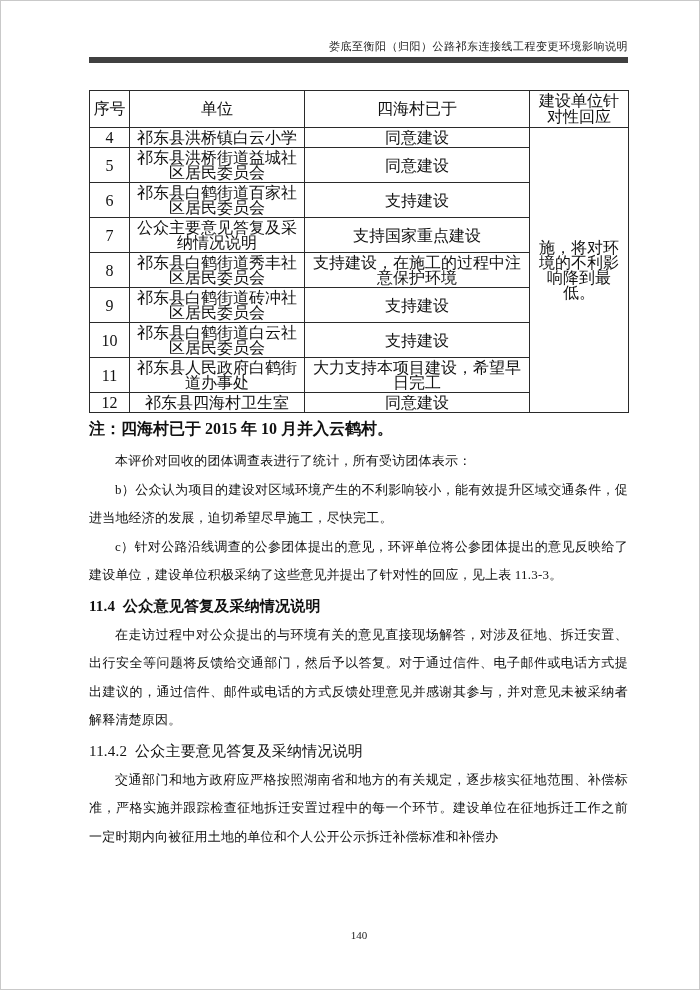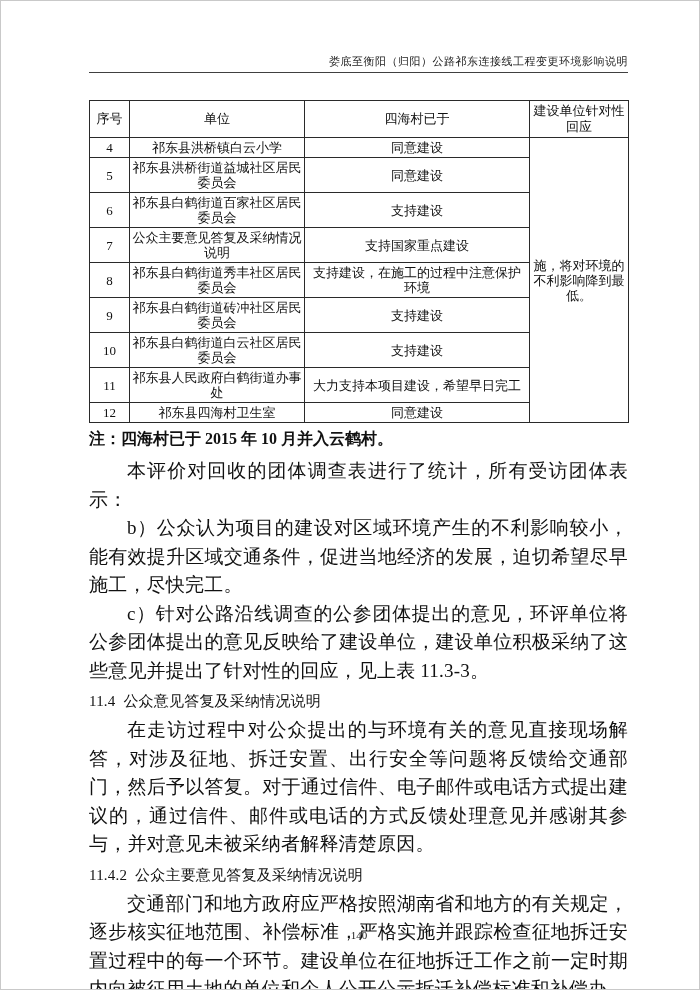--- a/index.html
+++ b/index.html
@@ -13,37 +13,37 @@
     overflow: hidden;
   }
   .page {
     position: absolute; top: 0; left: 0;
     width: 700px; height: 990px;
     padding: 0 73px 0 88px;
     box-sizing: border-box;
   }
   
   .header {
-    padding-top: 53px;
-    border-bottom: 1px solid #404040;
+    padding-top: 38px;
+    border-bottom: 6px solid #404040;
     padding-bottom: 3px;
   }
   .header-title {
     text-align: right;
     font-size: 11px;
     letter-spacing: 0.5px;
     color: #222;
   }
   
   table.optable {
     border-collapse: collapse;
     table-layout: fixed;
     width: 539px;
     margin-top: 27px;
-    font-size: 13px;
+    font-size: 16px;
   }
   table.optable th, table.optable td {
     border: 1px solid #2a2a2a;
     font-weight: normal;
     text-align: center;
     vertical-align: middle;
     padding: 2px 2px;
     line-height: 15px;
     word-break: break-all;
     overflow-wrap: anywhere;
@@ -59,34 +59,34 @@
   .note {
     margin: 6px 0 8px 0;
     font-size: 16px;
     font-weight: bold;
     line-height: 20px;
     white-space: pre-wrap;
   }
   
   .para {
     margin: 0;
-    font-size: 19px;
+    font-size: 13px;
     line-height: 28.5px;
     text-align: justify;
     text-indent: 2em;
     letter-spacing: 0.2px;
   }
   h2.sec, h3.sec {
     margin: 2px 0 0 0;
     font-size: 15px;
     line-height: 29px;
     white-space: pre-wrap;
     letter-spacing: 0.2px;
   }
-  h2.sec { font-weight: normal; }
+  h2.sec { font-weight: bold; }
   h3.sec { font-weight: normal; }
   
   .footer {
     position: absolute;
     bottom: 48px; left: 8px;
     width: 700px;
     text-align: center;
     font-size: 11px;
     color: #222;
   }

